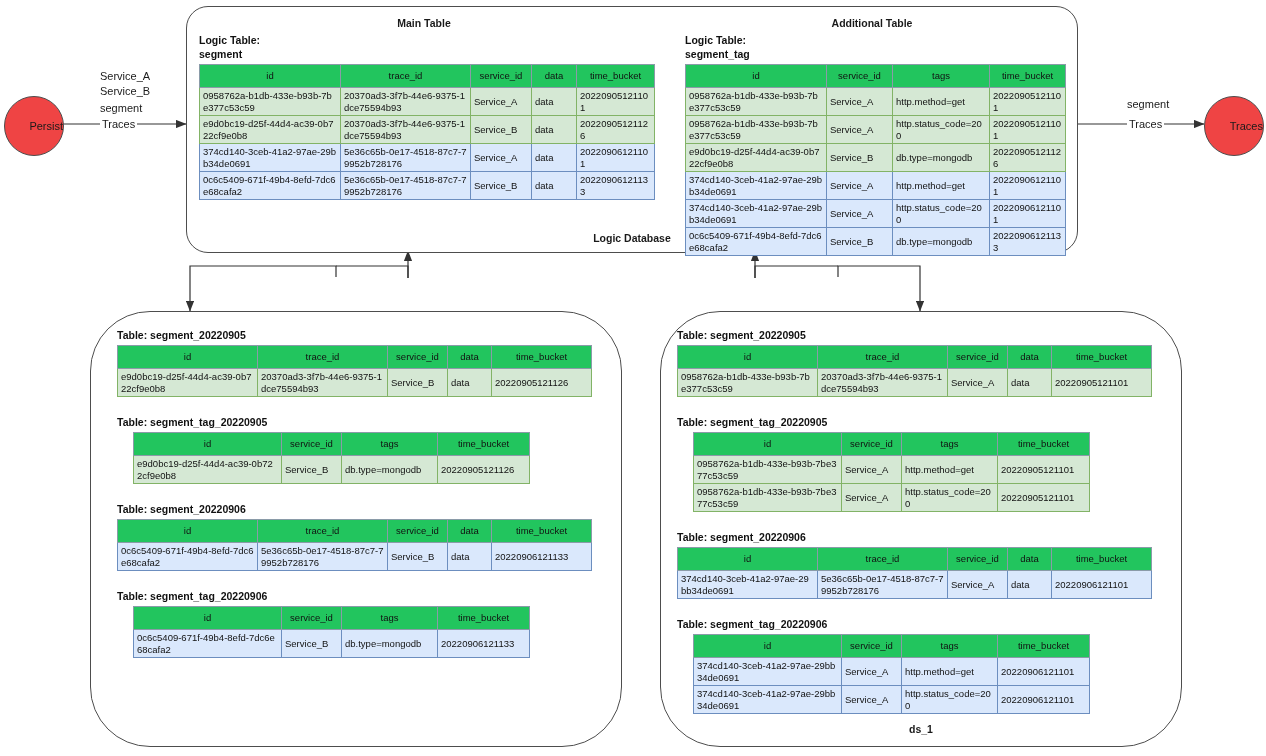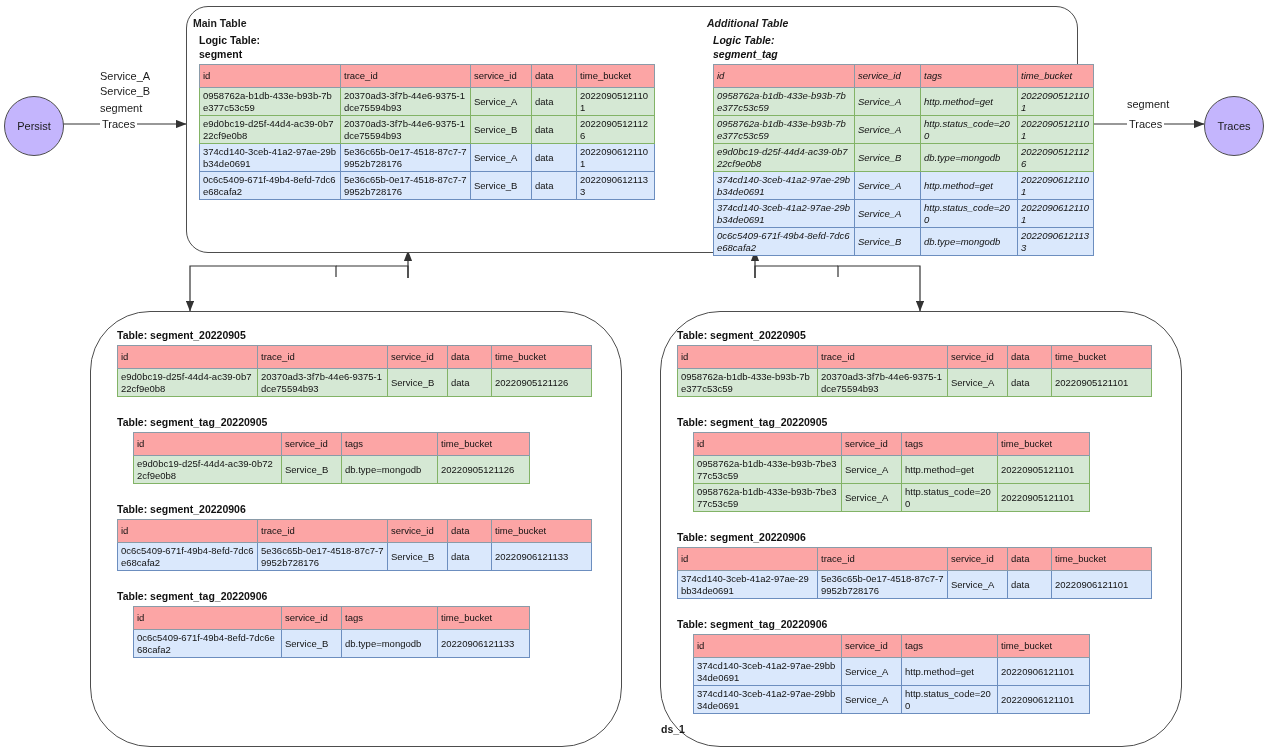--- a/index.html
+++ b/index.html
@@ -6,53 +6,53 @@
   body{
     width:1266px;height:756px;position:relative;overflow:hidden;
     font-family:"Liberation Sans","DejaVu Sans",sans-serif;
     color:#000;
   }
   .abs{position:absolute;}
 
   
   .circle{
     border:1px solid #4d4d4d;border-radius:50%;
-    display:flex;align-items:center;justify-content:center;
-    font-size:11px;color:#1a1a1a;background:#c4b5fd;
+    display:flex;align-items:center;justify-content:flex-end;
+    font-size:11px;color:#1a1a1a;background:#ef4444;
   }
 
   
   .flowlabel{font-size:11px;color:#1a1a1a;white-space:pre;line-height:15px;}
 
   
   .container{
     border:1px solid #4d4d4d;background:#fff;
   }
   #logic-db-box{border-radius:22px;}
   .ds-box{border-radius:60px;}
   .box-caption{
-    font-size:10.5px;font-weight:bold;color:#1a1a1a;
+    font-size:10.5px;font-weight:bold;color:#1a1a1a;text-align:center;
   }
 
   
   .tbl-title{font-size:10.5px;font-weight:bold;color:#111;line-height:14px;white-space:pre;}
   table.grid{
     border-collapse:collapse;table-layout:fixed;
     font-size:9.5px;color:#111;background:#fff;
   }
   table.grid th,table.grid td{
     border:1px solid #8a9ba8;
     padding:2px 3px;
     vertical-align:middle;
     overflow:hidden;
     line-height:11.5px;
     word-break:break-all;
   }
   table.grid th{
-    background:#fca5a5;text-align:left;font-weight:normal;height:18px;
+    background:#22c55e;text-align:center;font-weight:normal;height:18px;
     word-break:normal;
   }
   table.grid td{height:14px;}
   tr.green td{background:#d5e8d4;border-color:#82b366;}
   tr.blue  td{background:#dae8fc;border-color:#6c8ebf;}
   .twoline{white-space:pre-line;}
 
   
   #arrow-layer{position:absolute;left:0;top:0;width:1266px;height:756px;pointer-events:none;}
 </style>
@@ -90,20 +90,21 @@
 <div class="abs flowlabel" style="left:100px;top:117px;background:#fff;padding:0 2px;">Traces</div>
 
 <div class="abs flowlabel" style="left:1127px;top:97px;">segment</div>
 <div class="abs flowlabel" style="left:1127px;top:117px;background:#fff;padding:0 2px;">Traces</div>
 <div class="abs circle" style="left:1204px;top:96px;width:58px;height:58px;">
   <span>Traces</span>
 </div>
 
 <div class="abs container" id="logic-db-box" style="left:186px;top:6px;width:890px;height:245px;">
 
+  <div class="abs box-caption" style="left:0;right:0;bottom:8px;">Logic Database</div>
 
   <div class="abs" style="left:6px;top:10px;width:470px;">
     <div class="box-caption" style="margin-left:0;width:462px;">Main Table</div>
     <div class="tbl-title twoline" style="margin-top:4px;margin-left:6px;">Logic Table:
 segment</div>
     <table class="grid" style="margin-top:3px;margin-left:6px;width:455px;">
       <colgroup>
         <col style="width:141px">
           <col style="width:130px">
           <col style="width:61px">
@@ -145,21 +146,21 @@
             <td>0c6c5409-671f-49b4-8efd-7dc6e68cafa2</td>
             <td>5e36c65b-0e17-4518-87c7-79952b728176</td>
             <td>Service_B</td>
             <td>data</td>
             <td>20220906121133</td>
           </tr>
         </tbody>
     </table>
   </div>
 
-  <div class="abs" style="left:520px;top:10px;width:392px;font-style:italic;">
+  <div class="abs" style="left:492px;top:10px;width:392px;">
     <div class="box-caption" style="width:386px;">Additional  Table</div>
     <div class="tbl-title twoline" style="margin-top:4px;margin-left:6px;">Logic Table:
 segment_tag</div>
     <table class="grid" style="margin-top:3px;margin-left:6px;width:380px;">
       <colgroup>
         <col style="width:141px">
           <col style="width:66px">
           <col style="width:97px">
           <col style="width:76px">
       </colgroup>

